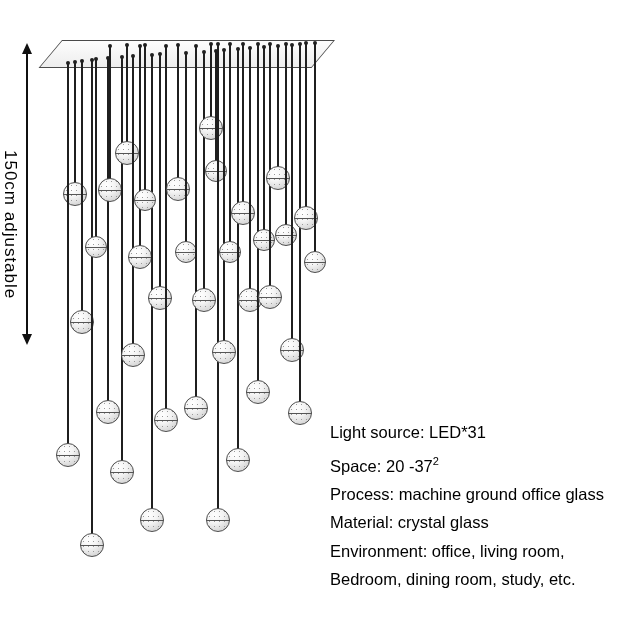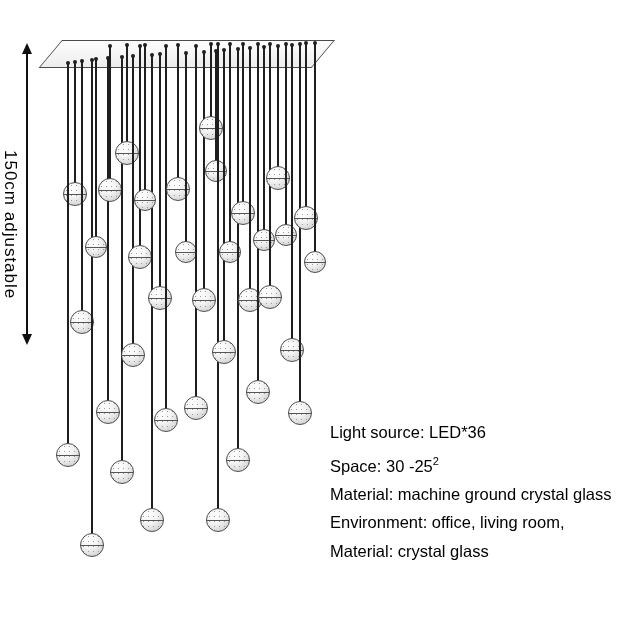--- a/index.html
+++ b/index.html
@@ -234,20 +234,21 @@
         <div class="ball-band"></div>
       </div>
       <div class="wire" style="left: 314.25px; top: 43px; height: 210px;"></div>
       <div class="wire-dot" style="left: 313px; top: 41px;"></div>
       <div class="ball" style="left: 304px; top: 251px; width: 22px; height: 22px;">
         <div class="ball-band"></div>
       </div>
     </div>
 
   <div class="specs" id="specs">
-      <div class="spec-line"><span>Light source: LED*36</span></div>
-      <div class="spec-line"><span>Space: 30 -25</span><sup>2</sup></div>
-      <div class="spec-line"><span>Material: machine ground crystal glass</span></div>
+      <div class="spec-line"><span>Light source: LED*31</span></div>
+      <div class="spec-line"><span>Space: 20 -37</span><sup>2</sup></div>
+      <div class="spec-line"><span>Process: machine ground office glass</span></div>
+      <div class="spec-line"><span>Material: crystal glass</span></div>
       <div class="spec-line"><span>Environment: office, living room,</span></div>
-      <div class="spec-line"><span>Material: crystal glass</span></div>
+      <div class="spec-line"><span>Bedroom, dining room, study, etc.</span></div>
     </div>
 
 </div>
 
 </body></html>

